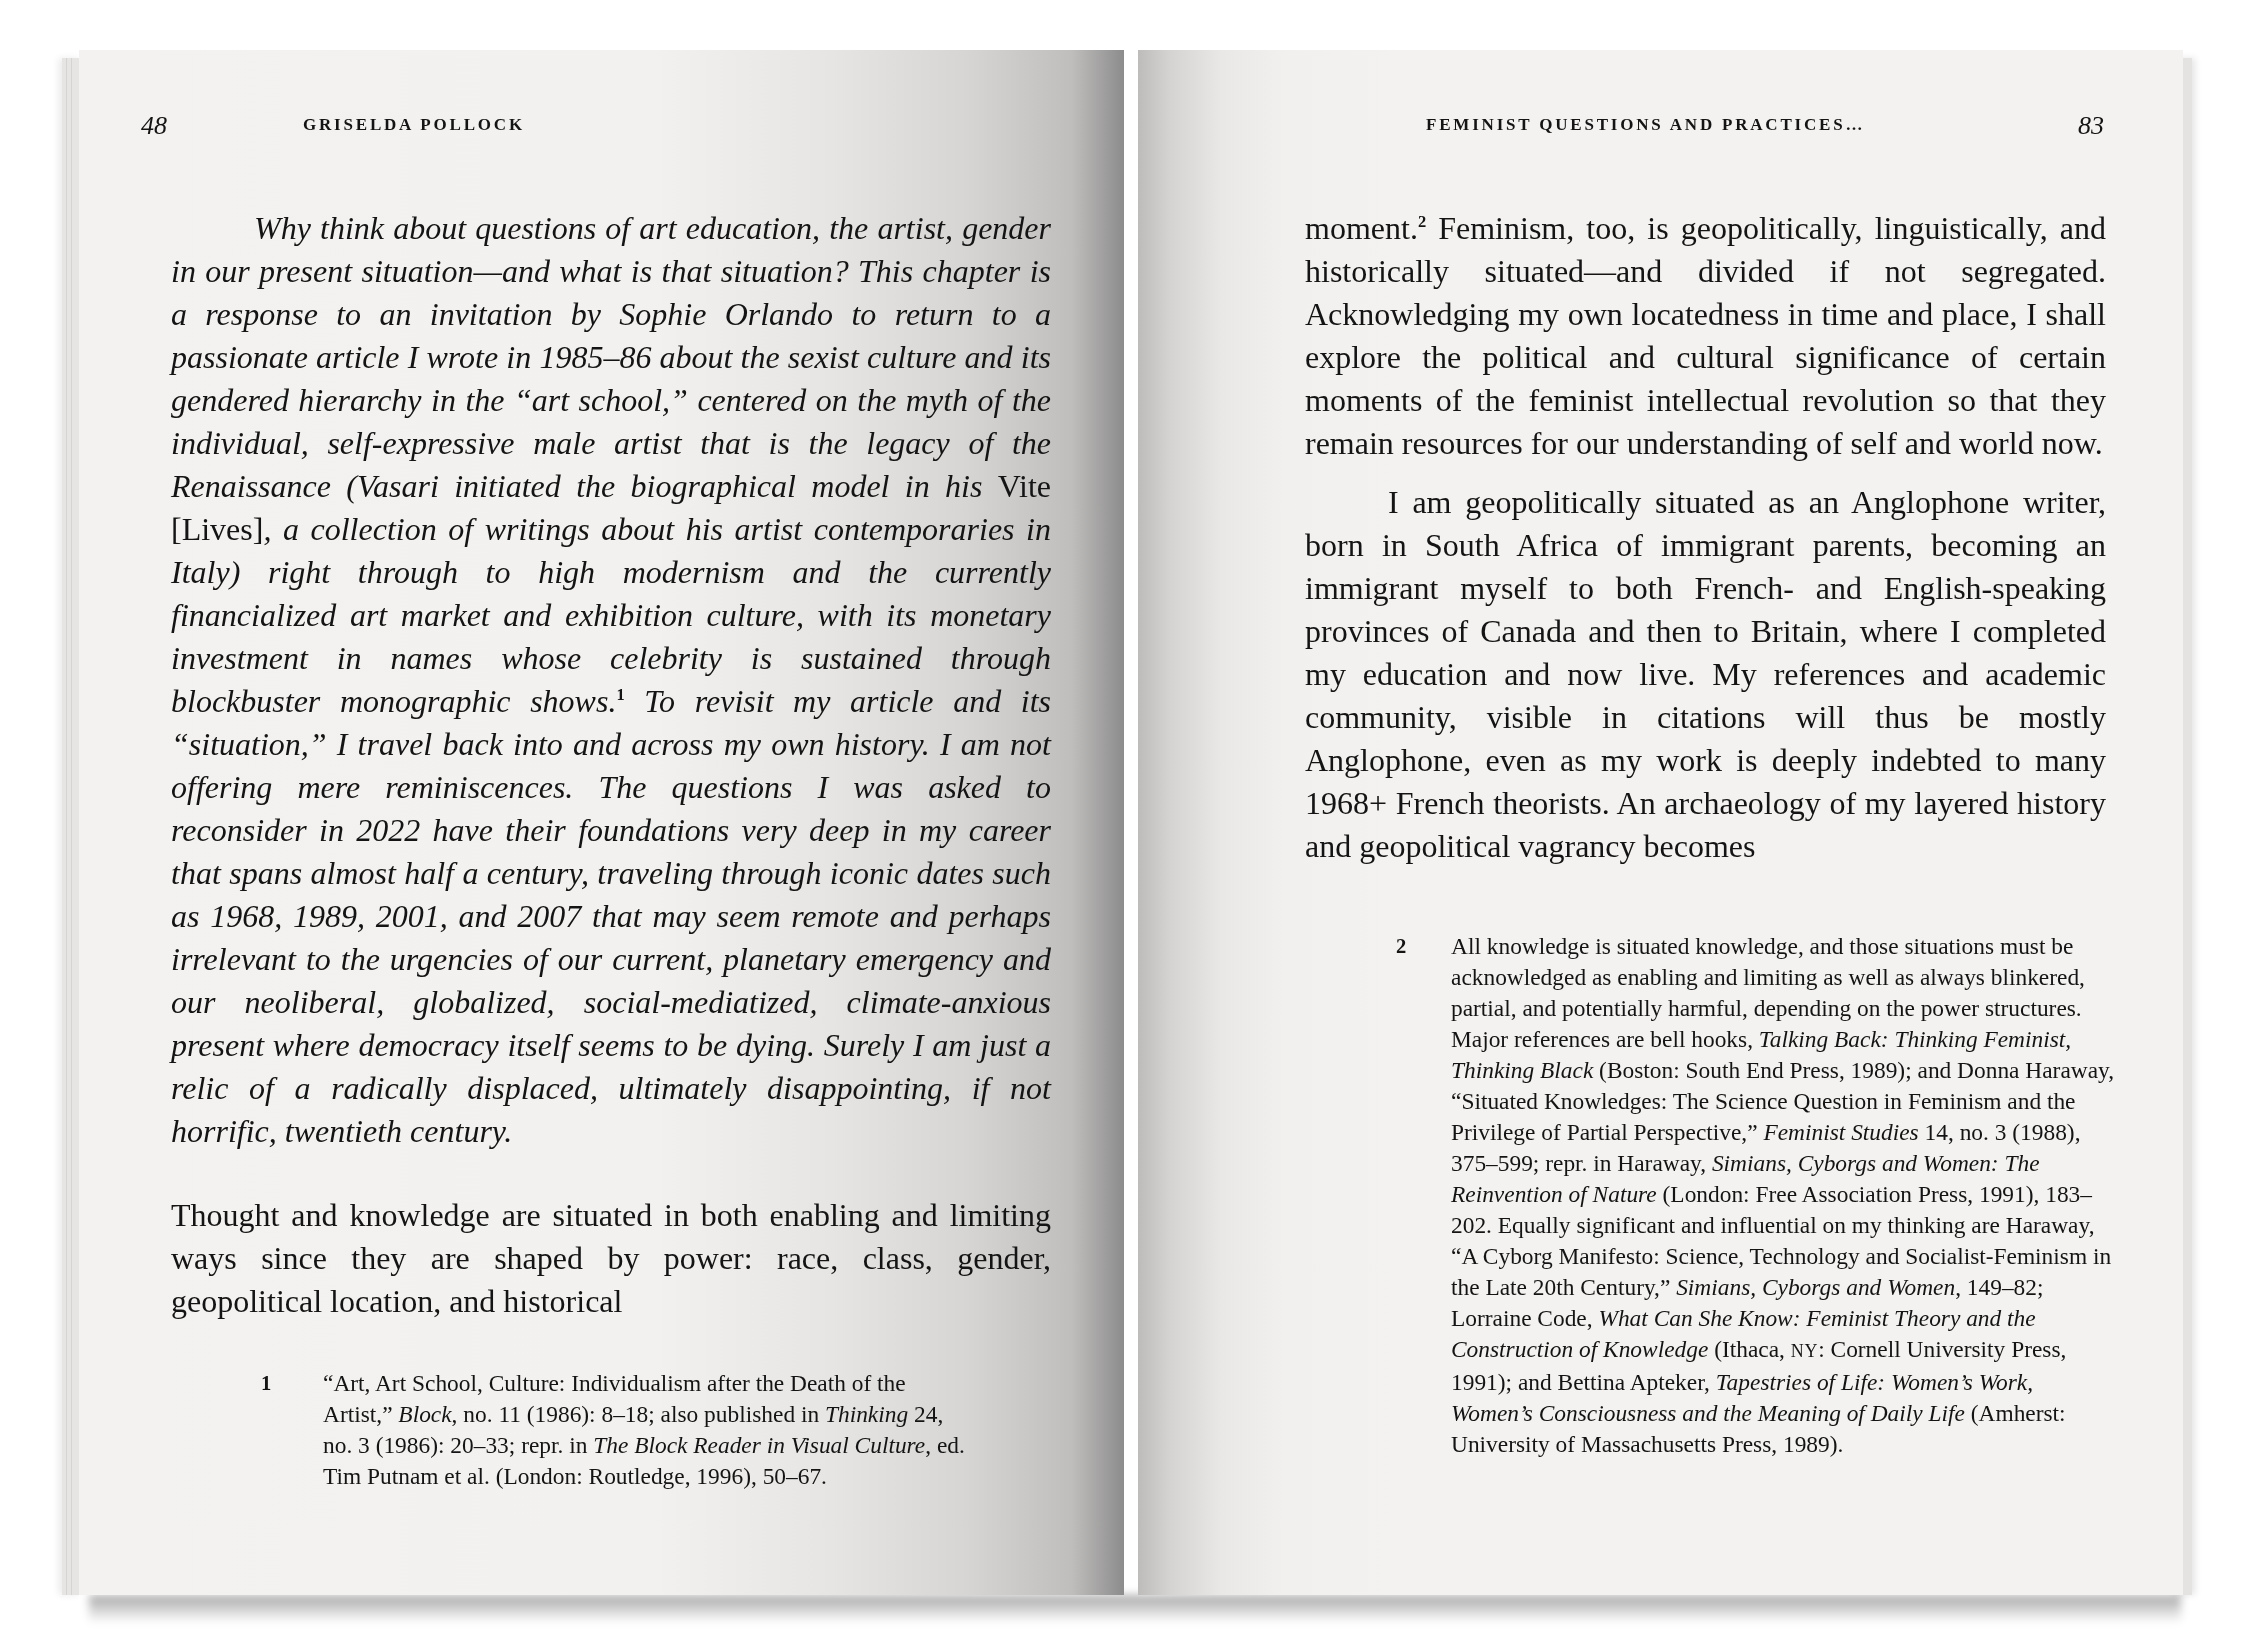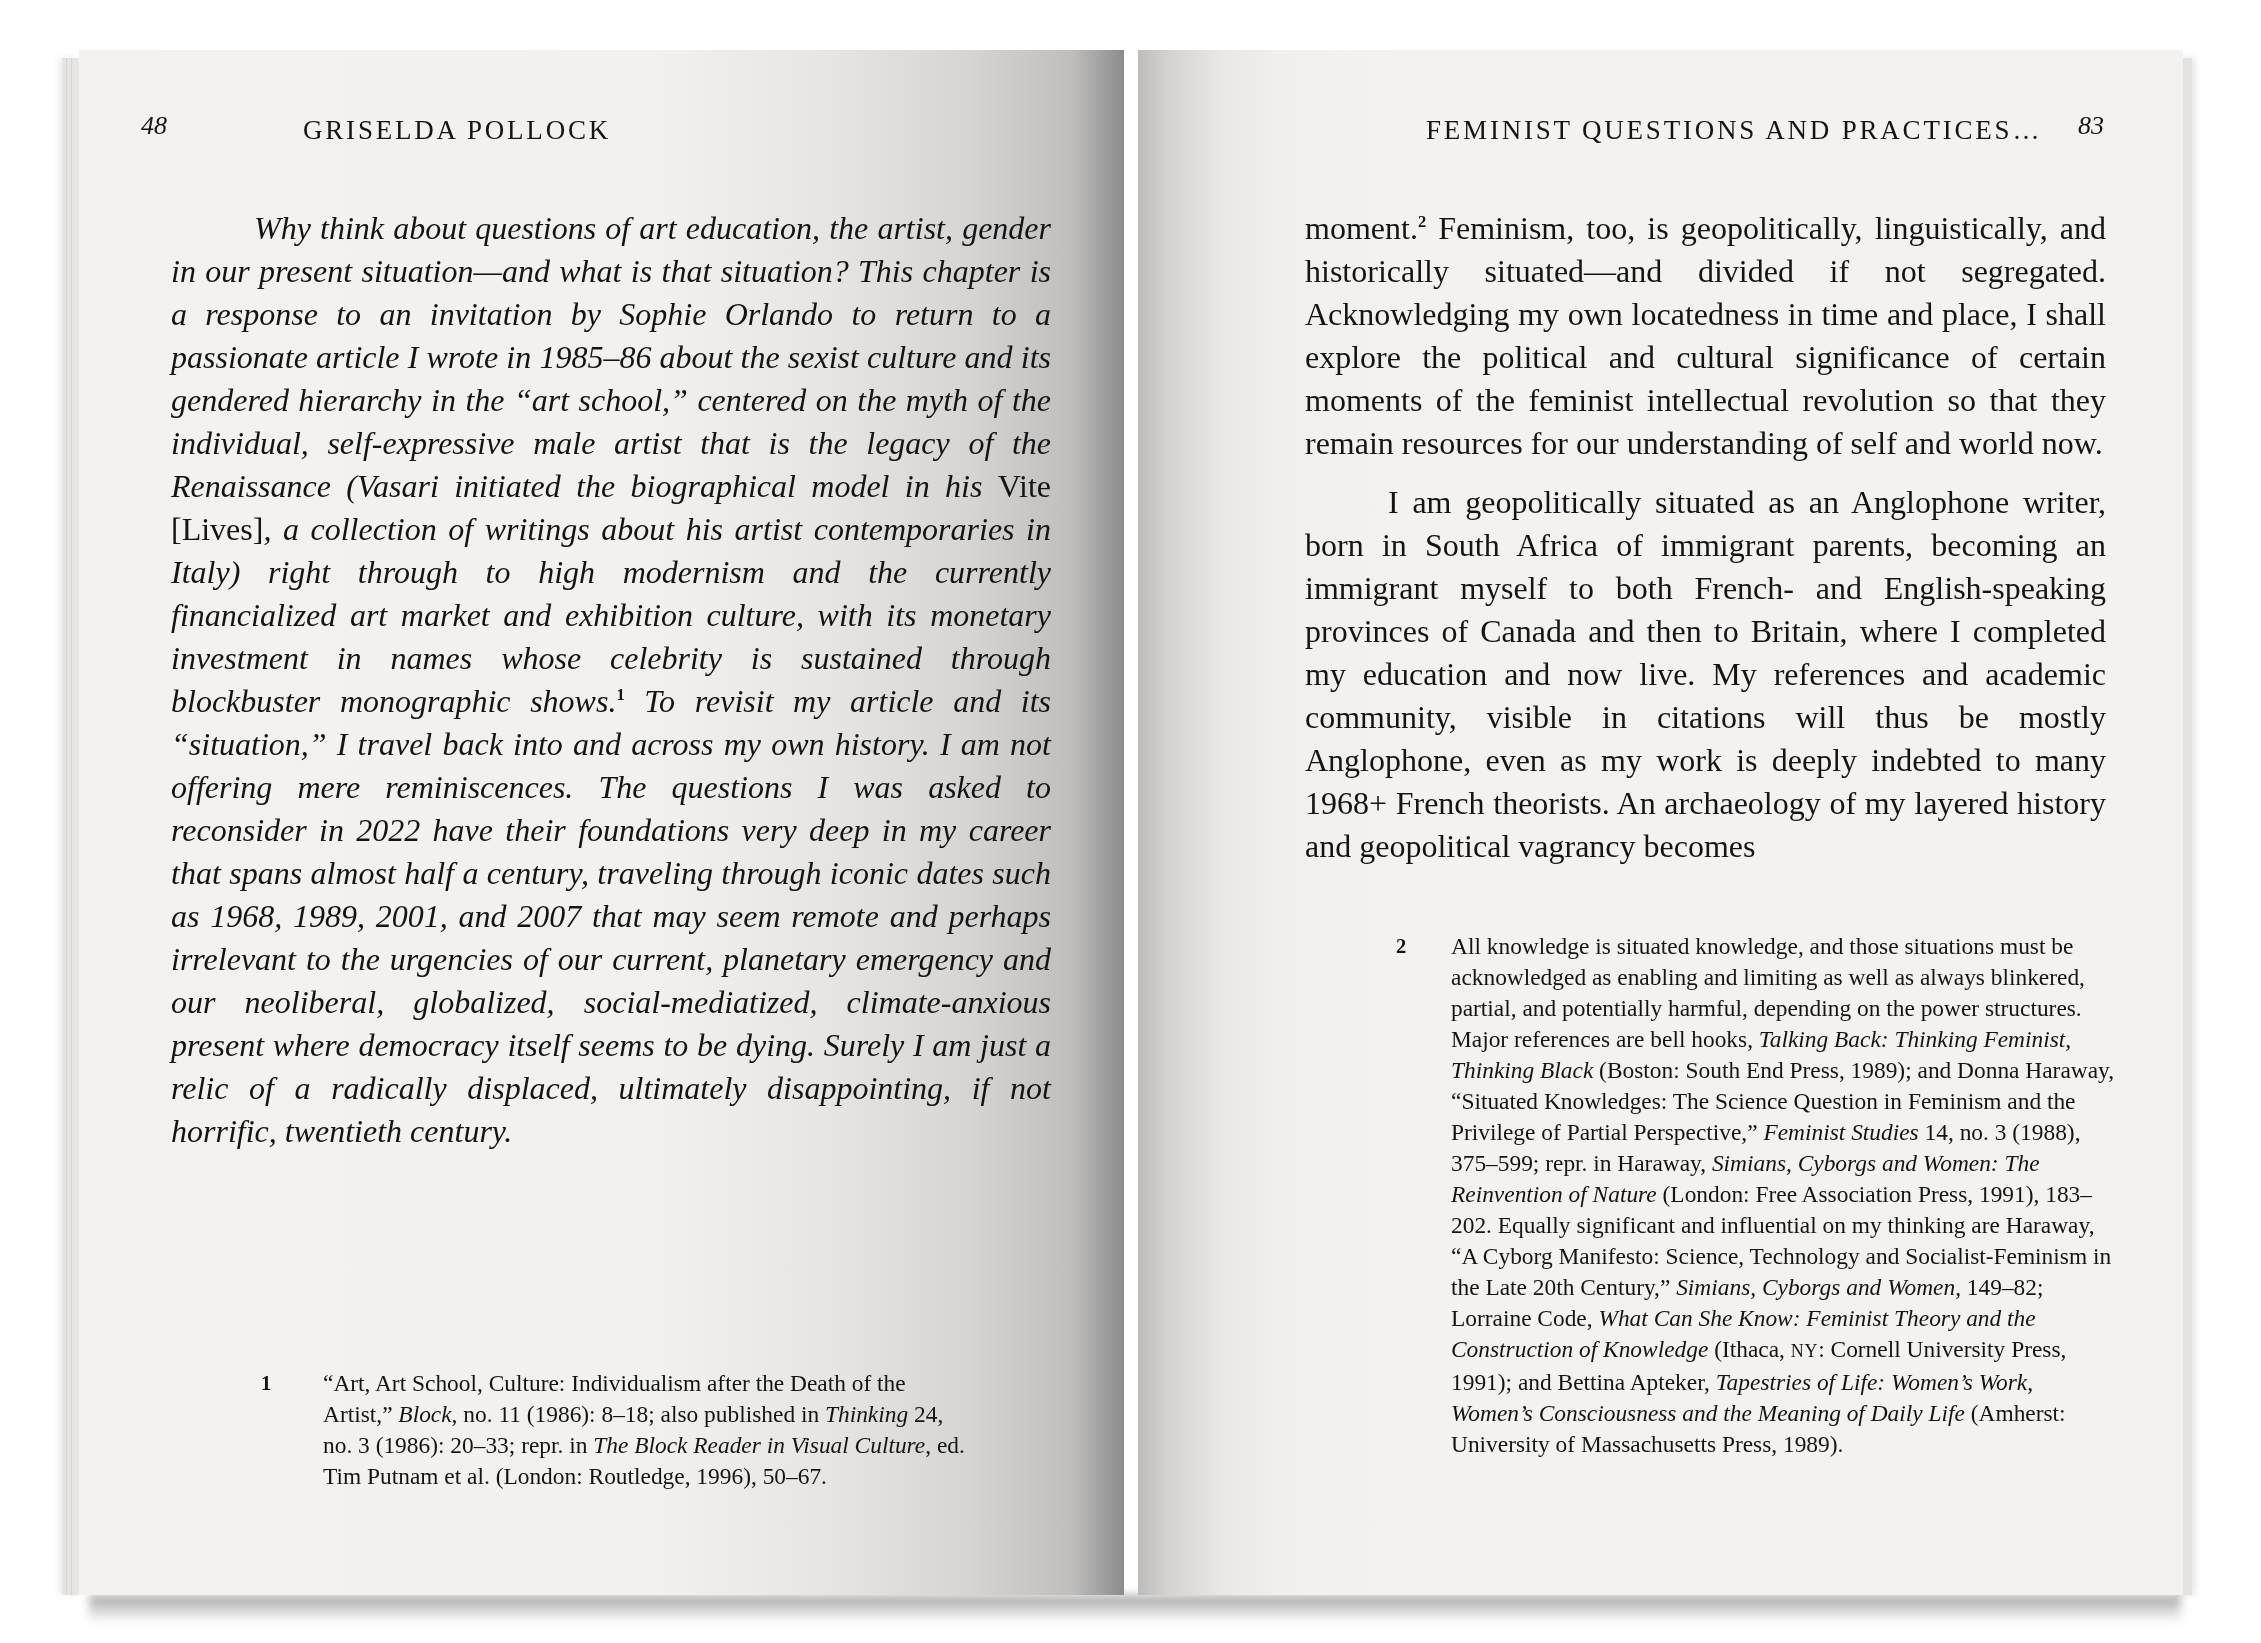--- a/index.html
+++ b/index.html
@@ -28,21 +28,21 @@
   }
   .page.left {
     left: 79px; width: 1045px;
     background: linear-gradient(to right, #f3f2f0 0%, #f2f1ef 55%, #e6e5e3 72%, #d6d5d4 85%, #bfbebd 95%, #8d8c8c 100%);
   }
   .page.right {
     left: 1138px; width: 1045px;
     background: linear-gradient(to right, #bdbcbb 0%, #d4d3d2 3%, #e9e8e6 8%, #f1f0ee 14%, #f3f2f0 25%, #f3f2f0 100%);
   }
   .running-head {
-    position: absolute; top: 65px; font-size: 27px; letter-spacing: 2.8px; text-transform: uppercase;
+    position: absolute; top: 65px; font-size: 17px; letter-spacing: 2.8px; text-transform: uppercase; font-weight: bold;
   }
   .folio { position: absolute; top: 61px; font-size: 26px; font-style: italic; }
   .body-text {
     position: absolute; font-size: 32px; line-height: 43px; text-align: justify;
   }
   .body-text p { margin: 16px; }
   .italic { font-style: italic; }
   .indent { text-indent: 83px; }
   .sup { font-size: 16.5px; font-weight: bold; vertical-align: 12.4px; line-height: 0; font-style: normal; }
   .fn { position: absolute; font-size: 23.4px; line-height: 31px; }
@@ -58,20 +58,21 @@
   <div class="drop-shadow"></div>
   <div class="edges-left"></div>
   <div class="edges-right"></div>
 
   <div class="page left">
     <div class="folio" style="left:62px;">48</div>
     <div class="running-head" style="left:224px;">GRISELDA POLLOCK</div>
 
     <div class="body-text" style="left:76px; top:141px; width:912px;">
       <p class="italic indent"><span>Why think about questions of art education, the artist, gender in our present situation—and what is that situation? This chapter is a response to an invitation by Sophie Orlando to return to a passionate article I wrote in 1985–86 about the sexist culture and its gendered hierarchy in the “art school,” centered on the myth of the individual, self-expressive male artist that is the legacy of the Renaissance (Vasari initiated the biographi­cal model in his </span><span style="font-style:normal">Vite [Lives]</span><span>, a collection of writings about his artist contemporaries in Italy) right through to high modern­ism and the currently financialized art market and exhibition culture, with its monetary investment in names whose celebrity is sustained through blockbuster monographic shows.</span><span class="sup">1</span><span> To revisit my article and its “situation,” I travel back into and across my own history. I am not offering mere reminiscences. The questions I was asked to reconsider in 2022 have their foundations very deep in my career that spans almost half a century, traveling through iconic dates such as 1968, 1989, 2001, and 2007 that may seem remote and perhaps irrelevant to the urgencies of our current, planetary emergency and our neoliberal, globalized, social-mediatized, climate-anxious present where democracy itself seems to be dying. Surely I am just a relic of a radically displaced, ultimately disappointing, if not horrific, twentieth century.</span></p>
+      <p style="margin-top:41px;">Thought and knowledge are situated in both enabling and limiting ways since they are shaped by power: race, class, gender, geopolitical location, and historical</p>
     </div>
 
     <div class="fn" style="left:182px; top:1318px; width:757px;">
       <span class="fn-num">1</span>
       <div class="fn-text" style="width:654px;"><span>“Art, Art School, Culture: Individualism after the Death of the Artist,” </span><i>Block</i><span>, no. 11 (1986): 8–18; also published in </span><i>Thinking</i><span> 24, no. 3 (1986): 20–33; repr. in </span><i>The Block Reader in Visual Culture</i><span>, ed. Tim Putnam et al. (London: Routledge, 1996), 50–67.</span></div>
     </div>
   </div>
 
   <div class="page right">
     <div class="running-head" style="left:288px;">FEMINIST QUESTIONS AND PRACTICES…</div>

